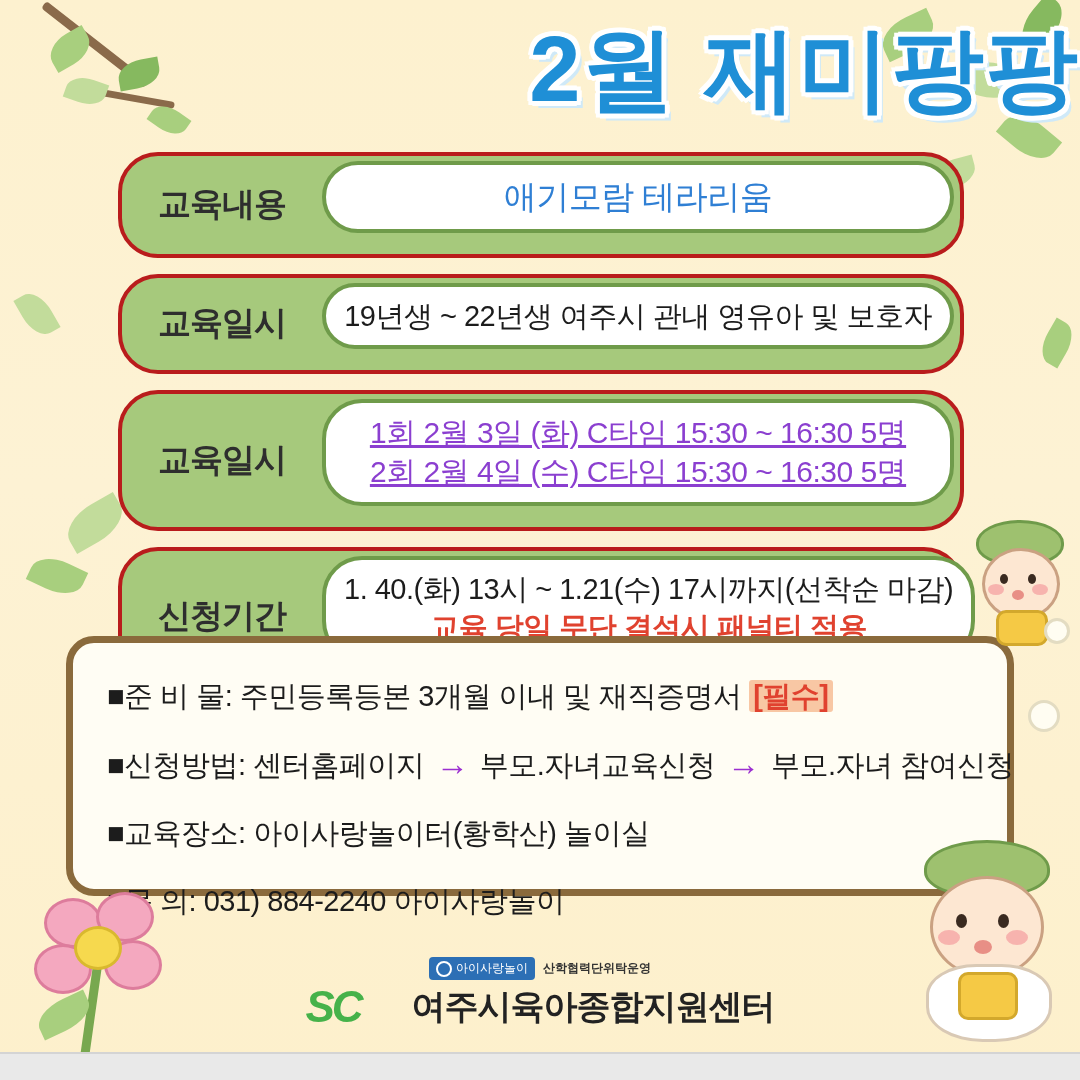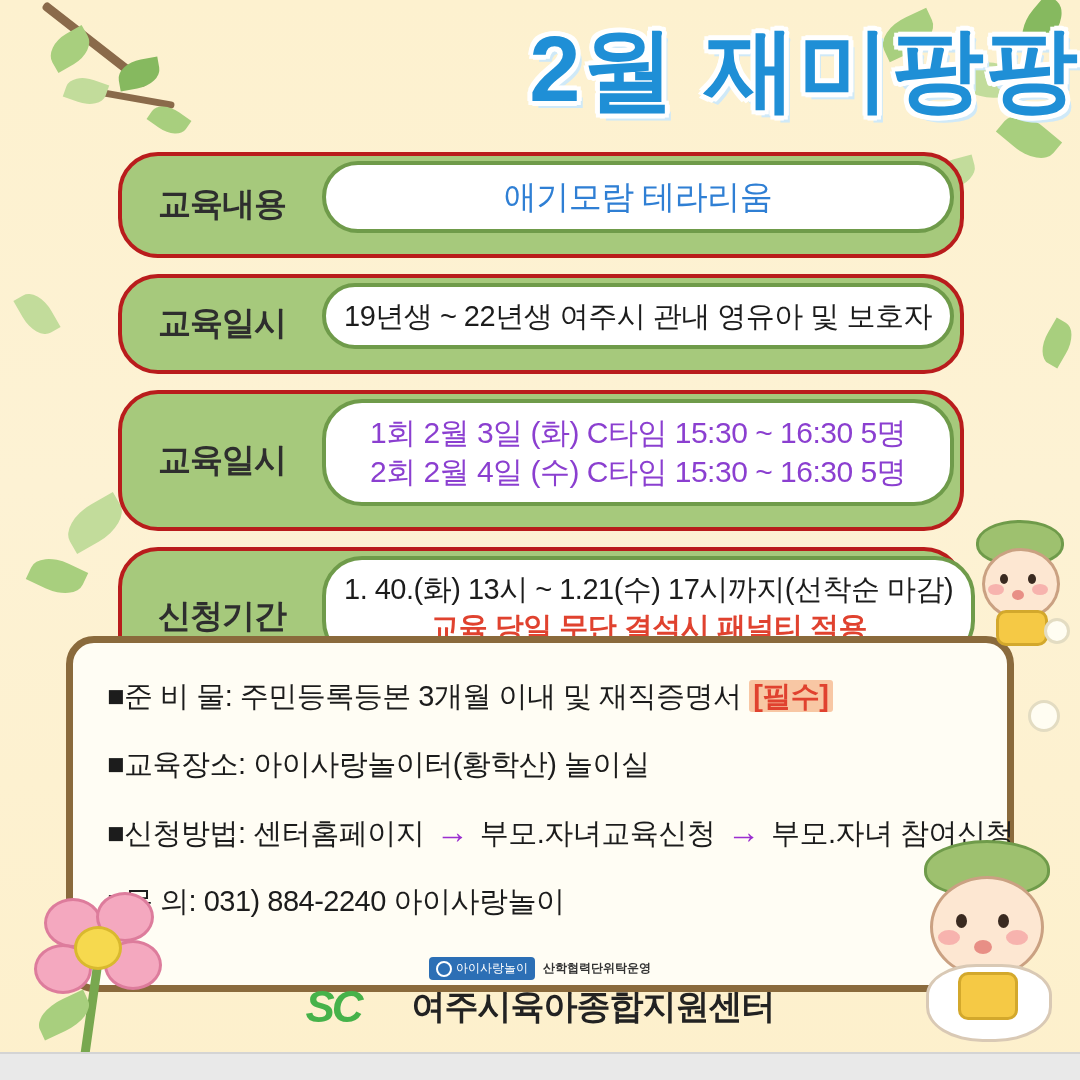--- a/index.html
+++ b/index.html
@@ -108,34 +108,34 @@
     justify-content: center;
   }
   .value-line {
     font-size: 30px;
     color: #222222;
     letter-spacing: -0.5px;
     line-height: 1.32;
     white-space: nowrap;
   }
   .value-line.blue { color: #2f7fd4; font-size: 33px; }
-  .value-line.purple { color: #8b3fd0; font-size: 30px; }
+  .value-line.purple { color: #8b3fd0; font-size: 30px; text-decoration: underline; }
   .value-line.red { color: #e0422f; font-weight: bold; font-size: 29px; }
-  .value-line.dark { color: #1c1c1c; font-size: 29px; }
+  .value-line.dark { color: #1c1c1c; font-size: 29px; text-align: right; }
 
   .row.tall { min-height: 106px; }
   .row.tall2 { min-height: 116px; }
 
   
   .details {
     position: absolute;
     top: 636px;
     left: 66px;
     width: 948px;
-    height: 356px;
+    height: 260px;
     background: #fffdf4;
     border: 7px solid #8a6a3c;
     border-radius: 28px;
     box-sizing: border-box;
     padding: 34px 30px 4px 34px;
   }
   .detail-line {
     font-size: 29px;
     color: #1c1c1c;
     margin-bottom: 28px;
@@ -345,30 +345,30 @@
 
   </div>
 
   <div class="details">
     <div class="detail-line">
       <span>■준 비 물:</span>
       <span>주민등록등본 3개월 이내 및 재직증명서</span>
       <span class="hl-req">[필수]</span>
     </div>
     <div class="detail-line">
-      <span>■교육장소:</span>
-      <span>아이사랑놀이터(황학산) 놀이실</span>
-    </div>
-    <div class="detail-line">
       <span>■신청방법:</span>
       <span>센터홈페이지</span>
       <span class="arrow">→</span>
       <span>부모.자녀교육신청</span>
       <span class="arrow">→</span>
       <span>부모.자녀 참여신청</span>
+    </div>
+    <div class="detail-line">
+      <span>■교육장소:</span>
+      <span>아이사랑놀이터(황학산) 놀이실</span>
     </div>
     <div class="detail-line">
       <span>■문      의:</span>
       <span>031) 884-2240 아이사랑놀이</span>
     </div>
   </div>
 
   <div class="char" style="left:962px; top:520px; width:110px; height:120px;">
     <div class="hat" style="left:14px; top:0; width:82px; height:40px;"></div>
     <div class="char-head" style="left:20px; top:28px; width:72px; height:66px;"></div>

